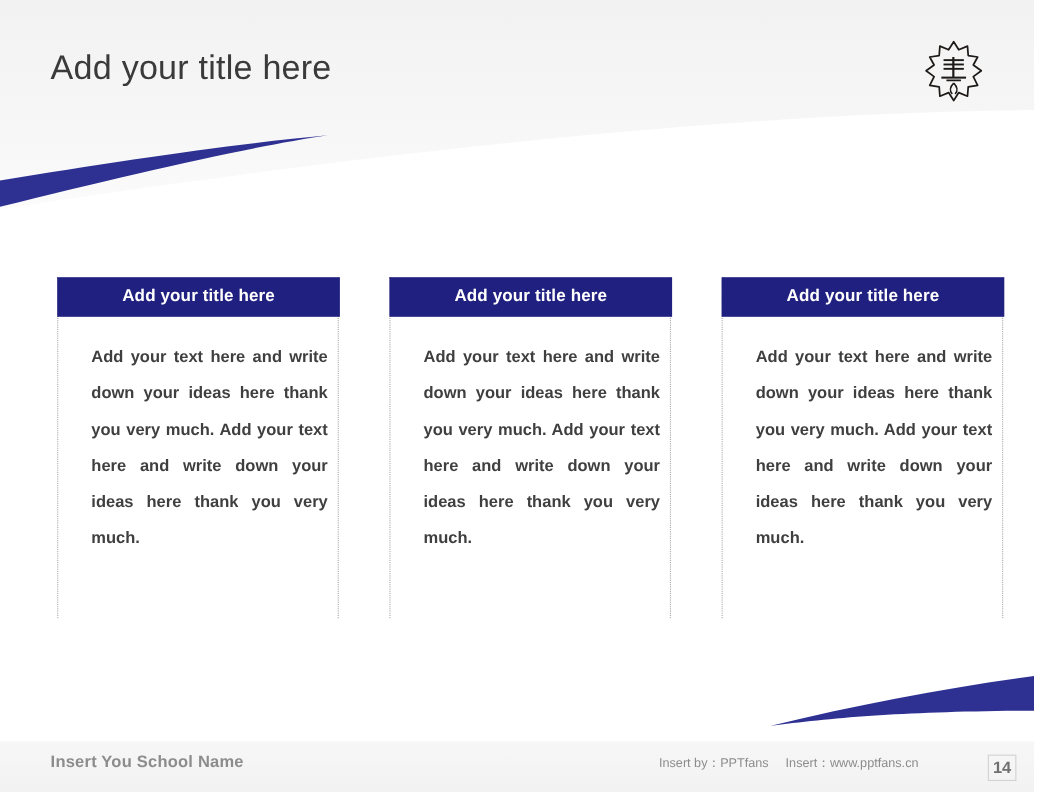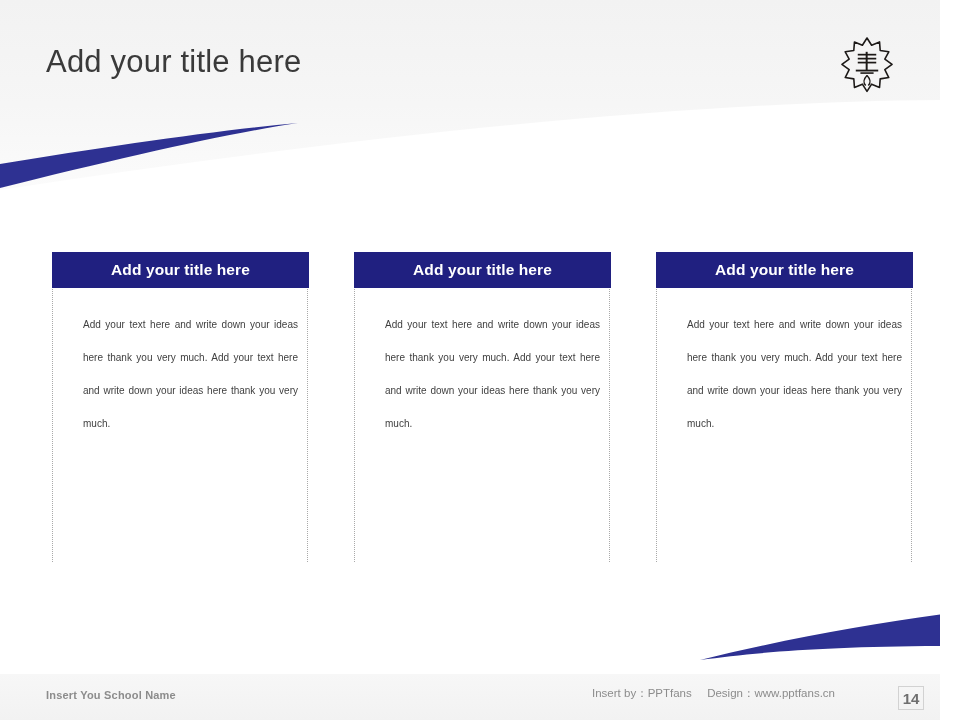--- a/index.html
+++ b/index.html
@@ -94,43 +94,44 @@
   }
   .card-header-text {
     color: #ffffff;
     font-size: 15.5px;
     font-weight: bold;
     letter-spacing: 0.1px;
     white-space: nowrap;
   }
   .card-body {
     padding: 20px 9px 0 30px;
-    font-size: 10px;
+    font-size: 15px;
     line-height: 33px;
     color: #3f3f3f;
     text-align: justify;
     text-justify: inter-word;
+    font-weight: bold;
   }
 
   
   .footer-band {
     position: absolute;
     left: 0;
     bottom: 0;
     width: 960px;
     height: 46px;
     background: linear-gradient(to bottom, #f7f7f7 0%, #f4f4f4 60%, #f2f2f2 100%);
     z-index: 3;
   }
   .footer-school {
     position: absolute;
     left: 46px;
     bottom: 19px;
     z-index: 7;
-    font-size: 11px;
+    font-size: 15px;
     font-weight: bold;
     color: #8c8c8c;
     letter-spacing: 0.2px;
     white-space: nowrap;
   }
   .footer-credit {
     position: absolute;
     right: 105px;
     bottom: 19px;
     z-index: 7;
@@ -225,18 +226,18 @@
 
   <svg class="deco-bottom" viewBox="0 0 960 110" preserveAspectRatio="none">
     <path d="M960,2 L960,36 C830,36 760,42 700,50 C790,28 880,12 960,2 Z" fill="#2e3192"></path>
   </svg>
 
   <div class="footer-school">Insert You School Name</div>
 
   <div class="footer-credit">
     <span>Insert by：PPTfans</span>
     <span class="sep"></span>
-    <span>Design：www.pptfans.cn</span>
+    <span>Insert：www.pptfans.cn</span>
   </div>
 
   <div class="page-number">14</div>
 
 </div>
 
 </body></html>

